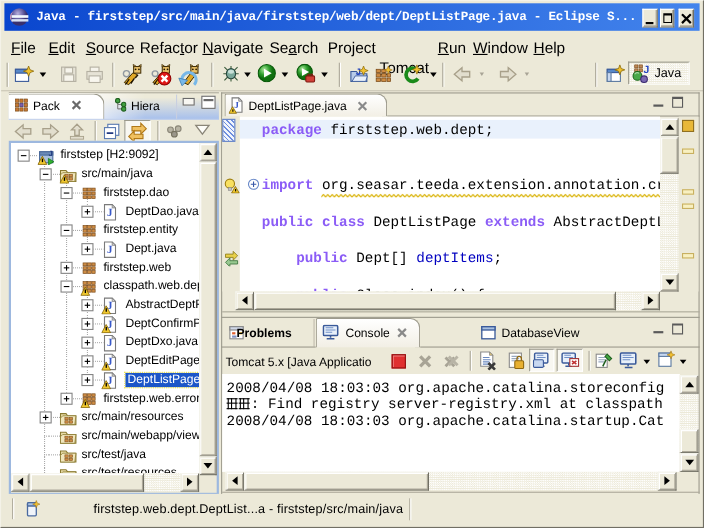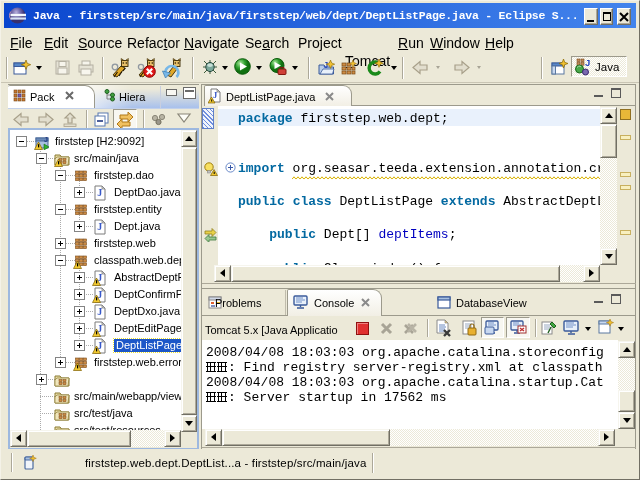--- a/index.html
+++ b/index.html
@@ -5,21 +5,21 @@
 * { margin:0; padding:0; box-sizing:border-box; }
 html,body { width:640px; height:480px; }
 body { font-family:"Liberation Sans",sans-serif; background:#ECE9D8; position:relative; overflow:hidden; font-size:11px; color:#000; }
 .abs { position:absolute; }
 
 .raised { background:#ECE9D8; border-top:1px solid #FFFFFF; border-left:1px solid #FFFFFF; border-right:1px solid #716F64; border-bottom:1px solid #716F64; box-shadow:inset -1px -1px 0 #ACA899; }
 .sunken { background:#ECE9D8; border:1px solid; border-color:#9C9A8C #FFF #FFF #9C9A8C; }
 .stipple { background-image:repeating-conic-gradient(#FFFFFF 0% 25%, #ECE9D8 0% 50%); background-size:2px 2px; }
 .white { background:#FFF; }
 .mono { font-family:"Liberation Mono",monospace; font-size:13px; white-space:pre; }
-.kw { color:#0369a1; font-weight:bold; }
+.kw { color:#8b5cf6; font-weight:bold; }
 .blu { color:#0000C0; }
 .u { text-decoration:underline; }
 
 .exp { position:absolute; width:11px; height:11px; background:#FFF; border:1px solid #848484; }
 .trow { position:absolute; height:17px; line-height:17px; white-space:nowrap; font-size:11px; }
 
 .sbtn { position:absolute; background:#ECE9D8; border:1px solid; border-color:#F6F5EE #716F64 #716F64 #F6F5EE; box-shadow:inset 1px 1px 0 #FFFFFF, inset -1px -1px 0 #ACA899; }
 .arr { position:absolute; width:0; height:0; }
 .thumb { position:absolute; background:#ECE9D8; border:1px solid; border-color:#F6F5EE #716F64 #716F64 #F6F5EE; box-shadow:inset 1px 1px 0 #FFFFFF, inset -1px -1px 0 #ACA899; }
 .sep { position:absolute; width:2px; border-left:1px solid #ACA899; border-right:1px solid #FFFFFF; }
@@ -530,20 +530,21 @@
   <svg class="abs" style="left:44px;top:242px" width="16" height="16" viewBox="0 0 16 16">
         <path d="M1 4 h5 l1.5 2 h7.5 v8 h-14z" fill="#E8DCA8" stroke="#8A7A30"></path>
         <path d="M1 8 l2 -2 h12 l-1 8 h-13z" fill="#F0E6BC" stroke="#8A7A30" stroke-width="0.7"></path>
         <g fill="#CE8C44" stroke="#7A4A18" stroke-width="0.5">
           <rect x="5" y="7.5" width="3" height="2.2"></rect>
           <rect x="9" y="7.5" width="3" height="2.2"></rect>
           <rect x="5" y="10.5" width="3" height="2.2"></rect>
           <rect x="9" y="10.5" width="3" height="2.2"></rect>
         </g>
       </svg>
+  <div class="trow" style="left:64px;top:241px">src/main/resources</div>
   <div class="hg" style="left:30px;top:266px;width:16px"></div>
   <svg class="abs" style="left:44px;top:259px" width="16" height="16" viewBox="0 0 16 16">
         <path d="M1 4 h5 l1.5 2 h7.5 v8 h-14z" fill="#E8DCA8" stroke="#8A7A30"></path>
         <path d="M1 8 l2 -2 h12 l-1 8 h-13z" fill="#F0E6BC" stroke="#8A7A30" stroke-width="0.7"></path>
         <g fill="#CE8C44" stroke="#7A4A18" stroke-width="0.5">
           <rect x="5" y="7.5" width="3" height="2.2"></rect>
           <rect x="9" y="7.5" width="3" height="2.2"></rect>
           <rect x="5" y="10.5" width="3" height="2.2"></rect>
           <rect x="9" y="10.5" width="3" height="2.2"></rect>
         </g>
@@ -674,21 +675,21 @@
 <div id="console">
   <div class="abs" style="left:201px;top:288px;width:435px;height:1px;background:#9C9A8C"></div>
 
   <svg class="abs" style="left:208px;top:295px" width="15" height="15" viewBox="0 0 15 15">
     <rect x="1" y="2" width="12" height="11" fill="#FFF" stroke="#888"></rect>
     <rect x="1" y="2" width="12" height="3" fill="#D0D8E8" stroke="#888"></rect>
     <rect x="3" y="7" width="3" height="2" fill="#E06030"></rect>
       <rect x="8" y="7" width="4" height="2" fill="#F0C030"></rect>
     <rect x="3" y="10" width="4" height="2" fill="#8090C0"></rect>
   </svg>
-  <div class="abs" style="left:215px;top:297px;font-weight:normal">Problems</div>
+  <div class="abs" style="left:215px;top:297px;font-weight:bold">Problems</div>
   <div class="abs" style="left:285px;top:290px;width:1px;height:25px;background:#C0BCAC"></div>
 
   <div class="abs" style="left:287px;top:289px;width:95px;height:27px;background:linear-gradient(#FFFFFF,#F2EFE5);border:1px solid #9C9A8C;border-bottom:none;border-radius:2px 9px 0 0;"></div>
   <svg class="abs" style="left:293px;top:295px" width="16" height="15" viewBox="0 0 16 15">
     <rect x="1" y="1" width="13" height="9" rx="1" fill="#E8F0FA" stroke="#3A5A9A" stroke-width="1.4"></rect>
     <path d="M3 3 h7 M3 5 h9 M3 7 h6" stroke="#7090C8" stroke-width="1"></path>
     <path d="M7.5 10 v2 M4 13 h7" stroke="#3A5A9A" stroke-width="1.4"></path>
   </svg>
   <div class="abs" style="left:314px;top:297px">Console</div>
   <svg class="abs" style="left:360px;top:297px" width="11" height="11" viewBox="0 0 11 11">
@@ -760,21 +761,20 @@
     <rect x="2" y="3" width="11" height="12" fill="#FFF" stroke="#5A78A0"></rect>
     <rect x="2" y="3" width="11" height="3" fill="#C8D8F0" stroke="#5A78A0"></rect>
     <path d="M13 1 l1 2.6 2.6 1 -2.6 1 -1 2.6 -1 -2.6 -2.6 -1 2.6 -1z" fill="#F0C030" stroke="#A07010" stroke-width="0.5"></path>
   </svg>
   <div class="dd" style="left:618px;top:327px"></div>
 
   <div class="abs white" style="left:202px;top:340px;width:416px;height:89px;overflow:hidden">
     <div class="abs mono" style="left:4px;top:5px">2008/04/08 18:03:03 org.apache.catalina.storeconfig</div>
     <div class="abs mono" style="left:4px;top:20px"><span class="kj"></span><span class="kj"></span>: Find registry server-registry.xml at classpath</div>
     <div class="abs mono" style="left:4px;top:35px">2008/04/08 18:03:03 org.apache.catalina.startup.Cat</div>
-    <div class="abs mono" style="left:4px;top:50px"><span class="kj"></span><span class="kj"></span>: Server startup in 17562 ms</div>
   </div>
 
   <div class="sbtn" style="left:618px;top:341px;width:17px;height:17px"></div>
   <div class="arr" style="left:623px;top:347px;border-left:4px solid transparent;border-right:4px solid transparent;border-bottom:5px solid #000"></div>
   <div class="abs stipple" style="left:618px;top:358px;width:17px;height:54px"></div>
   <div class="thumb" style="left:618px;top:390px;width:17px;height:22px"></div>
   <div class="sbtn" style="left:618px;top:412px;width:17px;height:17px"></div>
   <div class="arr" style="left:623px;top:418px;border-left:4px solid transparent;border-right:4px solid transparent;border-top:5px solid #000"></div>
 
   <div class="abs stipple" style="left:205px;top:429px;width:410px;height:17px"></div>

